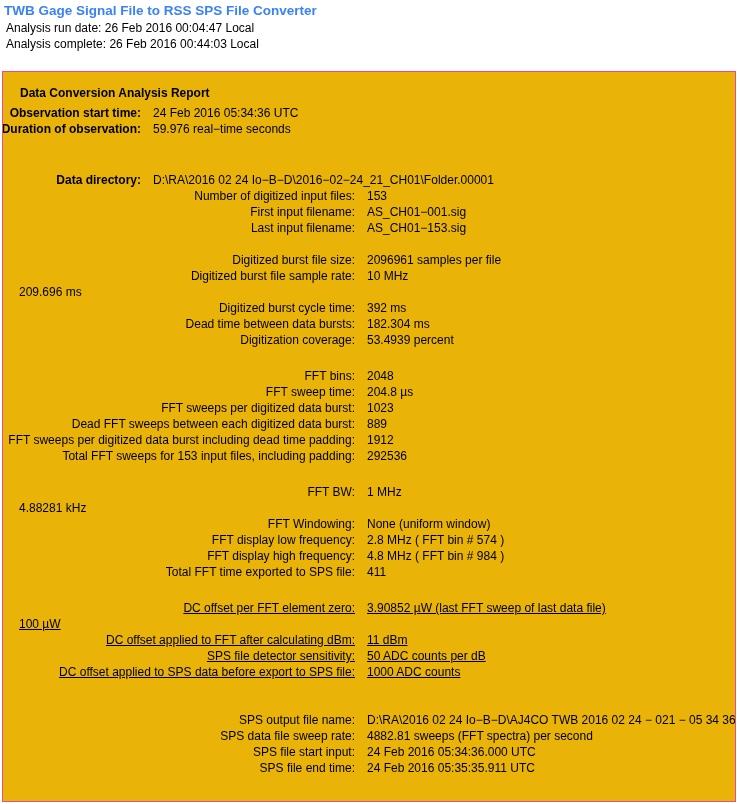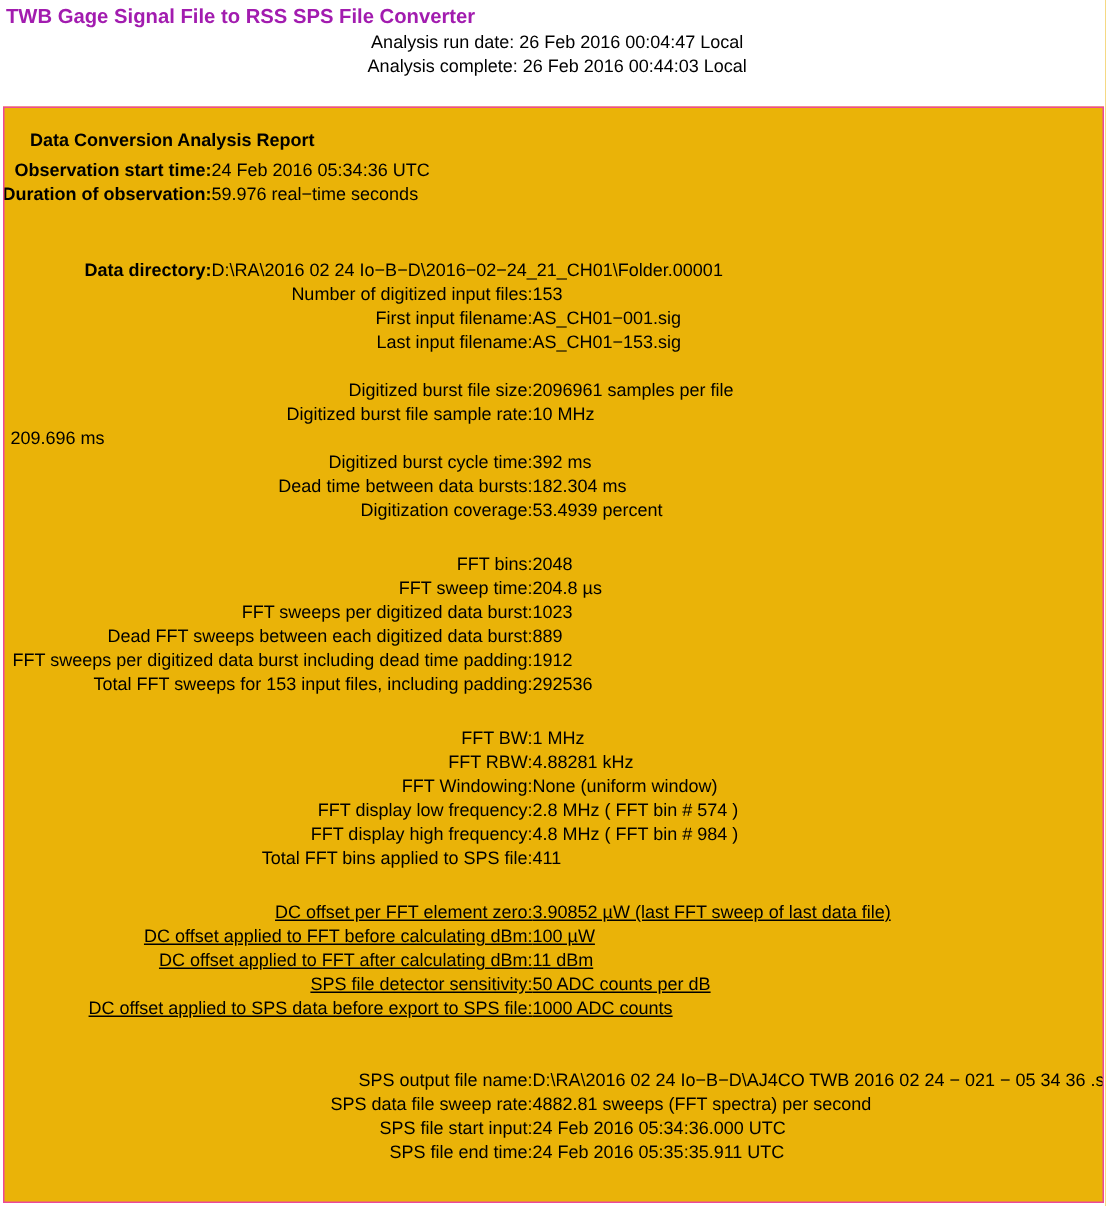--- a/index.html
+++ b/index.html
@@ -3,24 +3,24 @@
 <meta charset="utf-8">
 <style>
   html, body { margin: 0; padding: 0; }
   body {
     width: 737px; height: 804px; overflow: hidden;
     background: #ffffff; color: #000000;
     font-family: "Liberation Sans", sans-serif;
     font-size: 12px;
   }
   .page-title {
-    color: #a21caf; font-weight: bold; font-size: 13.5px;
+    color: #3b82f6; font-weight: bold; font-size: 13.5px;
     line-height: 15px; padding: 3px 0 0 4px; margin: 0 0 2px 0;
   }
-  .meta-line { margin-left: 6px; line-height: 16px; white-space: pre; text-align: center; }
+  .meta-line { margin-left: 6px; line-height: 16px; white-space: pre; }
   .report-box {
     box-sizing: content-box;
     margin: 19px 0 0 2px;
     width: 724px; height: 716px;
     border: 1px solid #ec4899;
     padding: 13px 4px 0 4px;
     background: #eab308;
     overflow: hidden;
   }
   .report-heading { font-weight: bold; line-height: 16px; margin: 0 0 4px 13px; }
@@ -29,21 +29,21 @@
   .block.gap16 { margin-bottom: 16px; }
   .block.gap20 { margin-bottom: 20px; text-align: right; }
   .block.gap32 { margin-bottom: 32px; text-decoration: underline; }
   .line { display: flex; line-height: 16px; white-space: pre; }
   .lbl {
     flex: none; display: flex; justify-content: flex-end;
     white-space: pre; overflow: visible;
   }
   .lbl.wide { width: 348px; }
   .lbl.narrow { width: 134px; font-weight: bold; }
-  .val { white-space: pre; margin-left: 0; }
+  .val { white-space: pre; margin-left: 12px; }
 </style>
 </head>
 <body>
 
 <div class="page-title">TWB Gage Signal File to RSS SPS File Converter</div>
 <div class="meta-line">Analysis run date: 26 Feb 2016 00:04:47 Local</div>
 <div class="meta-line">Analysis complete: 26 Feb 2016 00:44:03 Local</div>
 
 <div class="report-box">
   <div class="report-heading">Data Conversion Analysis Report</div>
@@ -130,48 +130,46 @@
       <span class="val">292536</span>
     </div>
   </div>
 
   <div class="block gap20">
     <div class="line">
       <span class="lbl wide">FFT BW:</span>
       <span class="val">1 MHz</span>
     </div>
     <div class="line">
-      <span class="lbl wide">FFT RBW:</span>
       <span class="val">4.88281 kHz</span>
     </div>
     <div class="line">
       <span class="lbl wide">FFT Windowing:</span>
       <span class="val">None (uniform window)</span>
     </div>
     <div class="line">
       <span class="lbl wide">FFT display low frequency:</span>
       <span class="val">2.8 MHz ( FFT bin # 574 )</span>
     </div>
     <div class="line">
       <span class="lbl wide">FFT display high frequency:</span>
       <span class="val">4.8 MHz ( FFT bin # 984 )</span>
     </div>
     <div class="line">
-      <span class="lbl wide">Total FFT bins applied to SPS file:</span>
+      <span class="lbl wide">Total FFT time exported to SPS file:</span>
       <span class="val">411</span>
     </div>
   </div>
 
   <div class="block gap32">
     <div class="line">
       <span class="lbl wide">DC offset per FFT element zero:</span>
       <span class="val">3.90852 µW (last FFT sweep of last data file)</span>
     </div>
     <div class="line">
-      <span class="lbl wide">DC offset applied to FFT before calculating dBm:</span>
       <span class="val">100 µW</span>
     </div>
     <div class="line">
       <span class="lbl wide">DC offset applied to FFT after calculating dBm:</span>
       <span class="val">11 dBm</span>
     </div>
     <div class="line">
       <span class="lbl wide">SPS file detector sensitivity:</span>
       <span class="val">50 ADC counts per dB</span>
     </div>

